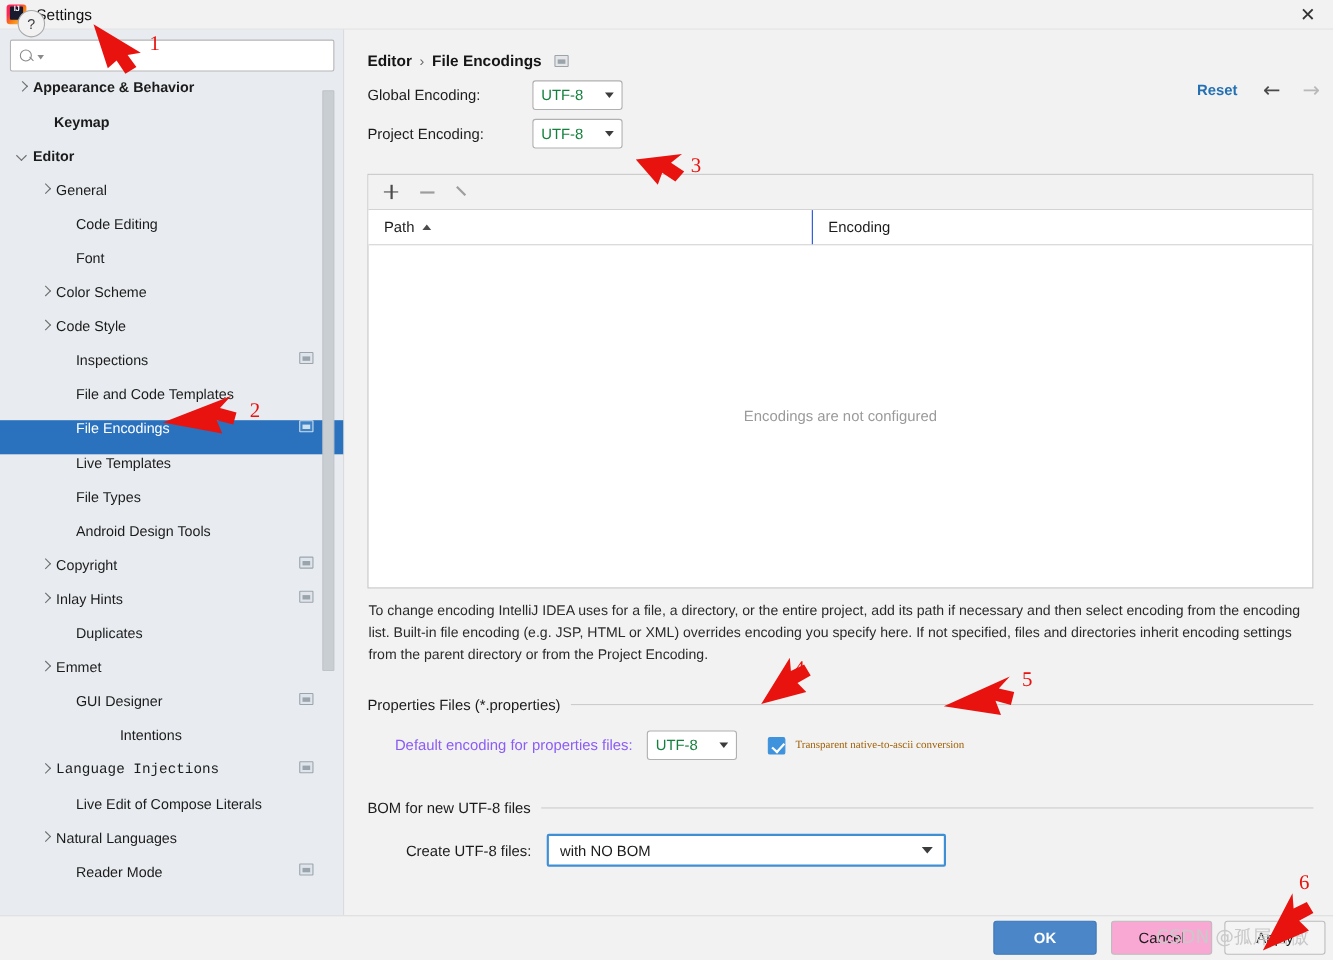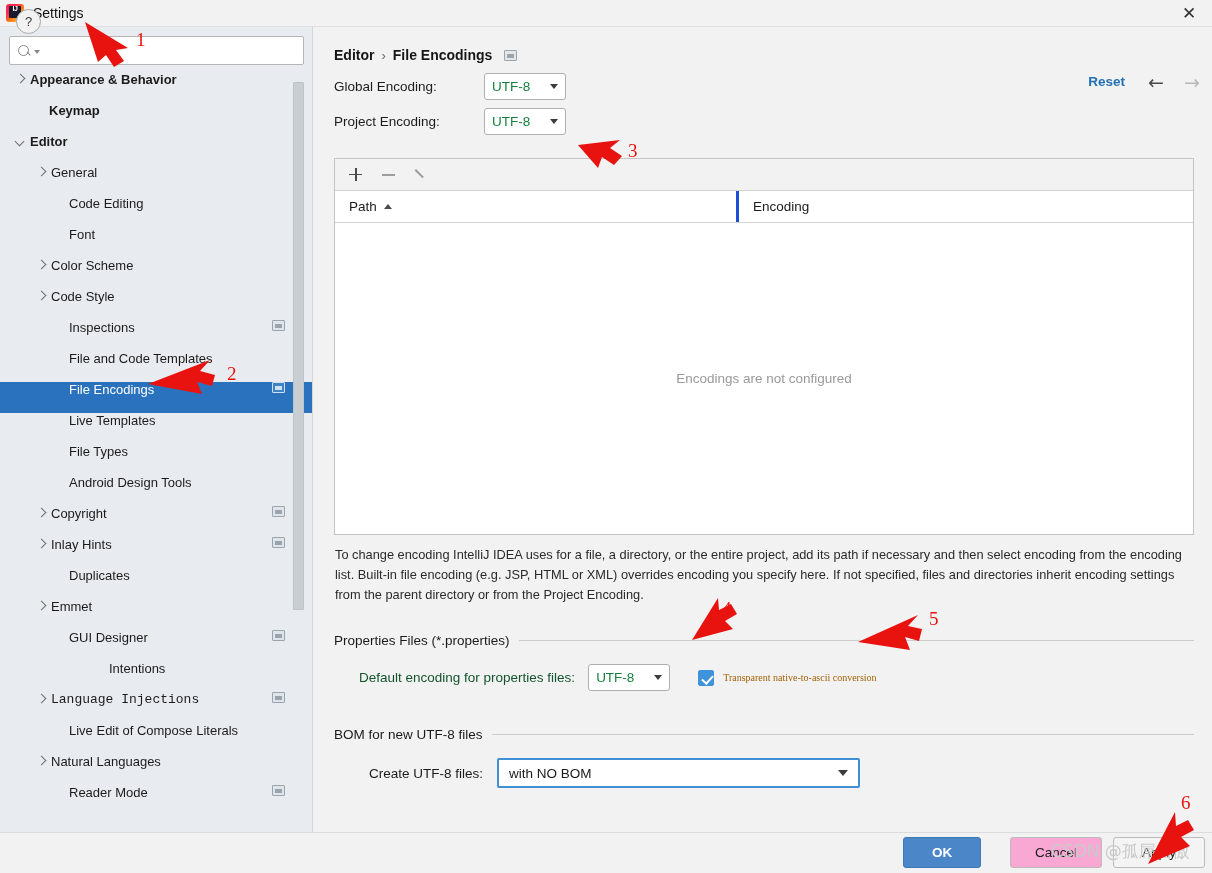--- a/index.html
+++ b/index.html
@@ -165,39 +165,39 @@
   .tbi.plus::after  { content:""; position:absolute; left:2px; top:7.6px; width:13px; height:1.8px; background:#4b4b4b; }
   .tbi.minus::after { content:""; position:absolute; left:2px; top:8px; width:13px; height:1.6px; background:#9d9d9d; }
   .tbi.pencil::before {
     content:""; position:absolute; left:3px; top:3px; width:11px; height:1.8px;
     background:#9d9d9d; transform:rotate(45deg); transform-origin:left top;
   }
   .tb-head {
     height:32px; display:flex; border-bottom:1px solid #d3d3d3; background:#fff;
     align-items:center; font-size:13.5px; color:#1b1b1b;
   }
-  .th-path { width:404px; padding-left:14px; display:flex; align-items:center; gap:7px; border-right:3px solid #1d4ed8; height:100%; }
+  .th-path { width:404px; padding-left:14px; display:flex; align-items:center; gap:7px; border-right:1px solid #1d4ed8; height:100%; }
   .th-sort { width:0;height:0;border-left:4px solid transparent;border-right:4px solid transparent;border-bottom:5px solid #4b4b4b; }
   .th-enc { padding-left:14px; }
   .tb-empty {
     height:311px; display:flex; align-items:center; justify-content:center;
     color:#9a9a9a; font-size:13.5px;
   }
   .desc {
     position:absolute; left:22px; top:518px; width:860px;
     font-size:12.8px; line-height:20px; color:#2a2a2a;
   }
 
   
   .group-title-row { position:absolute; display:flex; align-items:center; width:860px; left:21px; }
   .group-title { font-size:13.5px; color:#1b1b1b; white-space:nowrap; padding-right:9px; }
   .group-line { flex:1; height:1px; background:#cccccc; }
 
   .props-row { position:absolute; left:21px; top:637px; display:flex; align-items:center; }
-  .props-label { font-size:13.5px; color:#14532d; margin-right:13px; margin-left:25px; }
+  .props-label { font-size:13.5px; color:#8b5cf6; margin-right:13px; margin-left:25px; }
   .checkwrap { display:flex; align-items:center; margin-left:28px; gap:9px; }
   .checkbox {
     width:16px; height:16px; background:#3f92dc; border:1px solid #3f92dc; border-radius:2px;
     position:relative;
   }
   .checkbox::after {
     content:""; position:absolute; left:4.5px; top:2px; width:5px; height:9px;
     border-right:2px solid #fff; border-bottom:2px solid #fff; transform:rotate(42deg);
   }
   .check-label { font-size:10px; color:#a16207;font-family:Liberation Serif, serif; }
@@ -228,21 +228,21 @@
     position:absolute; left:16px; top:9px; width:25px; height:25px; border-radius:50%;
     border:1px solid #a9a9a9; background:#f2f2f2; color:#3a3a3a;
     display:flex; align-items:center; justify-content:center; font-size:13px;
   }
   .btn {
     position:absolute; top:837px; height:31px; border-radius:3px;
     display:flex; align-items:center; justify-content:center;
     font-size:13.5px; font-family:"Liberation Sans", sans-serif;
   }
   .btn-ok {
-    left:903px; width:78px; background:#4a86c8; border:1px solid #3d78b8; color:#fff; font-weight:bold;
+    left:903px; width:94px; background:#4a86c8; border:1px solid #3d78b8; color:#fff; font-weight:bold;
   }
   .btn-cancel { left:1010px; width:92px; background:#f9a8d4; border:1px solid #bcbcbc; color:#1b1b1b; }
   .btn-apply  { left:1113px; width:92px; background:#f4f4f4; border:1px solid #bcbcbc; color:#1b1b1b; }
 
   
   .ann-num {
     position:absolute; color:#e8130f; font-size:19px; font-family:"Liberation Serif", serif;
   }
   .watermark {
     position:absolute; left:1051px; top:840px; font-size:17px; color:#c9c9c9;

